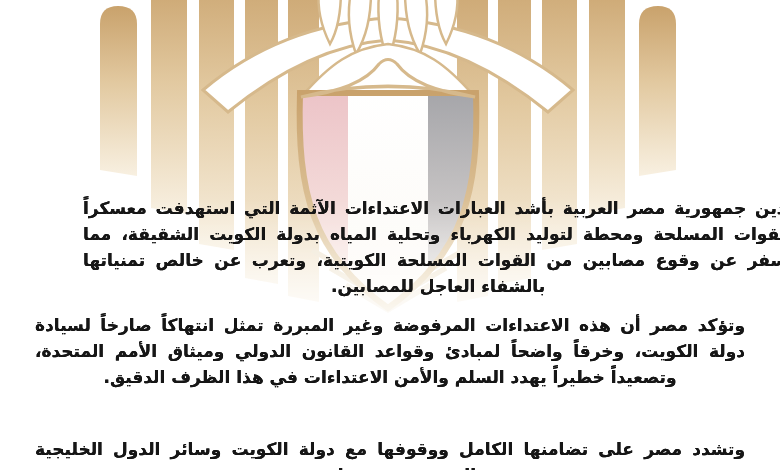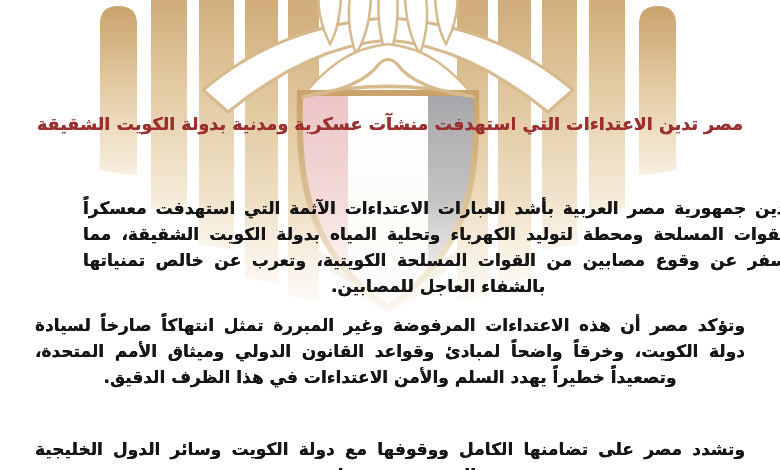--- a/index.html
+++ b/index.html
@@ -117,21 +117,20 @@
           <rect x="348" y="90" width="80" height="222" fill="url(#whiteG)"></rect>
           <rect x="428" y="90" width="52" height="222" fill="url(#grayG)"></rect>
         </g>
         <path d="M300,93 L476,93 C479,192 464,254 388,308 C312,254 297,192 300,93 Z" fill="none" stroke="url(#goldG)" stroke-width="6"></path>
 
         <path d="M301,97 C340,92 366,82 379,64 Q388,55 397,64 C410,82 436,92 475,97 C444,89 416,86 388,86 C360,86 332,89 301,97 Z" fill="#ffffff" stroke="#d6b98c" stroke-width="3"></path>
       </g>
     </g>
   </svg>
 
-  <h1 class="headline">مصر تدين الاعتداءات التي استهدفت منشآت عسكرية ومدنية بدولة الكويت الشقيقة</h1>
 
   <p class="para p1">تدين جمهورية مصر العربية بأشد العبارات الاعتداءات الآثمة التي استهدفت معسكراً للقوات المسلحة ومحطة لتوليد الكهرباء وتحلية المياه بدولة الكويت الشقيقة، مما أسفر عن وقوع مصابين من القوات المسلحة الكويتية، وتعرب عن خالص تمنياتها بالشفاء العاجل للمصابين.</p>
 
   <p class="para p2">وتؤكد مصر أن هذه الاعتداءات المرفوضة وغير المبررة تمثل انتهاكاً صارخاً لسيادة دولة الكويت، وخرقاً واضحاً لمبادئ وقواعد القانون الدولي وميثاق الأمم المتحدة، وتصعيداً خطيراً يهدد السلم والأمن الاعتداءات في هذا الظرف الدقيق.</p>
 
   <p class="para p3">وتشدد مصر على تضامنها الكامل ووقوفها مع دولة الكويت وسائر الدول الخليجية الشقيقة في مواجهة</p>
 
 </div>
 
 </body></html>

